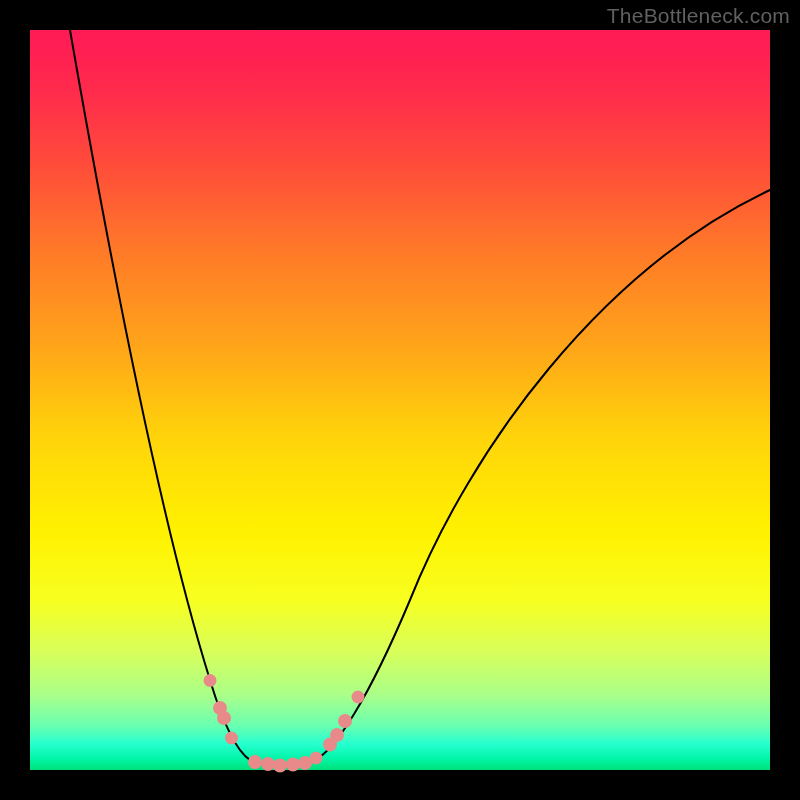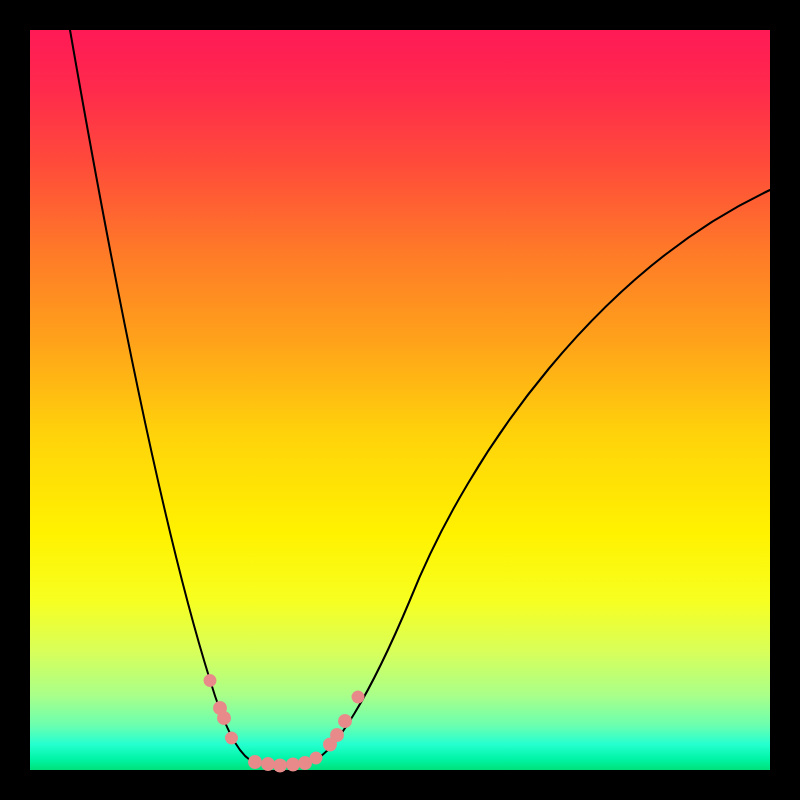--- a/index.html
+++ b/index.html
@@ -33,20 +33,21 @@
     width: 800px;
     height: 800px;
     z-index: 10;
   }
 </style>
 </head>
 <body>
 
 <div class="stage">
 
+  <div class="watermark">TheBottleneck.com</div>
 
   <svg class="plot" viewBox="0 0 800 800">
     <defs>
       <linearGradient id="bg-grad" x1="0" y1="0" x2="0" y2="1">
           <stop offset="0%" stop-color="#ff1a56"></stop>
           <stop offset="8%" stop-color="#ff2a4c"></stop>
           <stop offset="18%" stop-color="#ff4b3a"></stop>
           <stop offset="30%" stop-color="#ff7a28"></stop>
           <stop offset="42%" stop-color="#ffa21a"></stop>
           <stop offset="55.00000000000001%" stop-color="#ffd40a"></stop>

